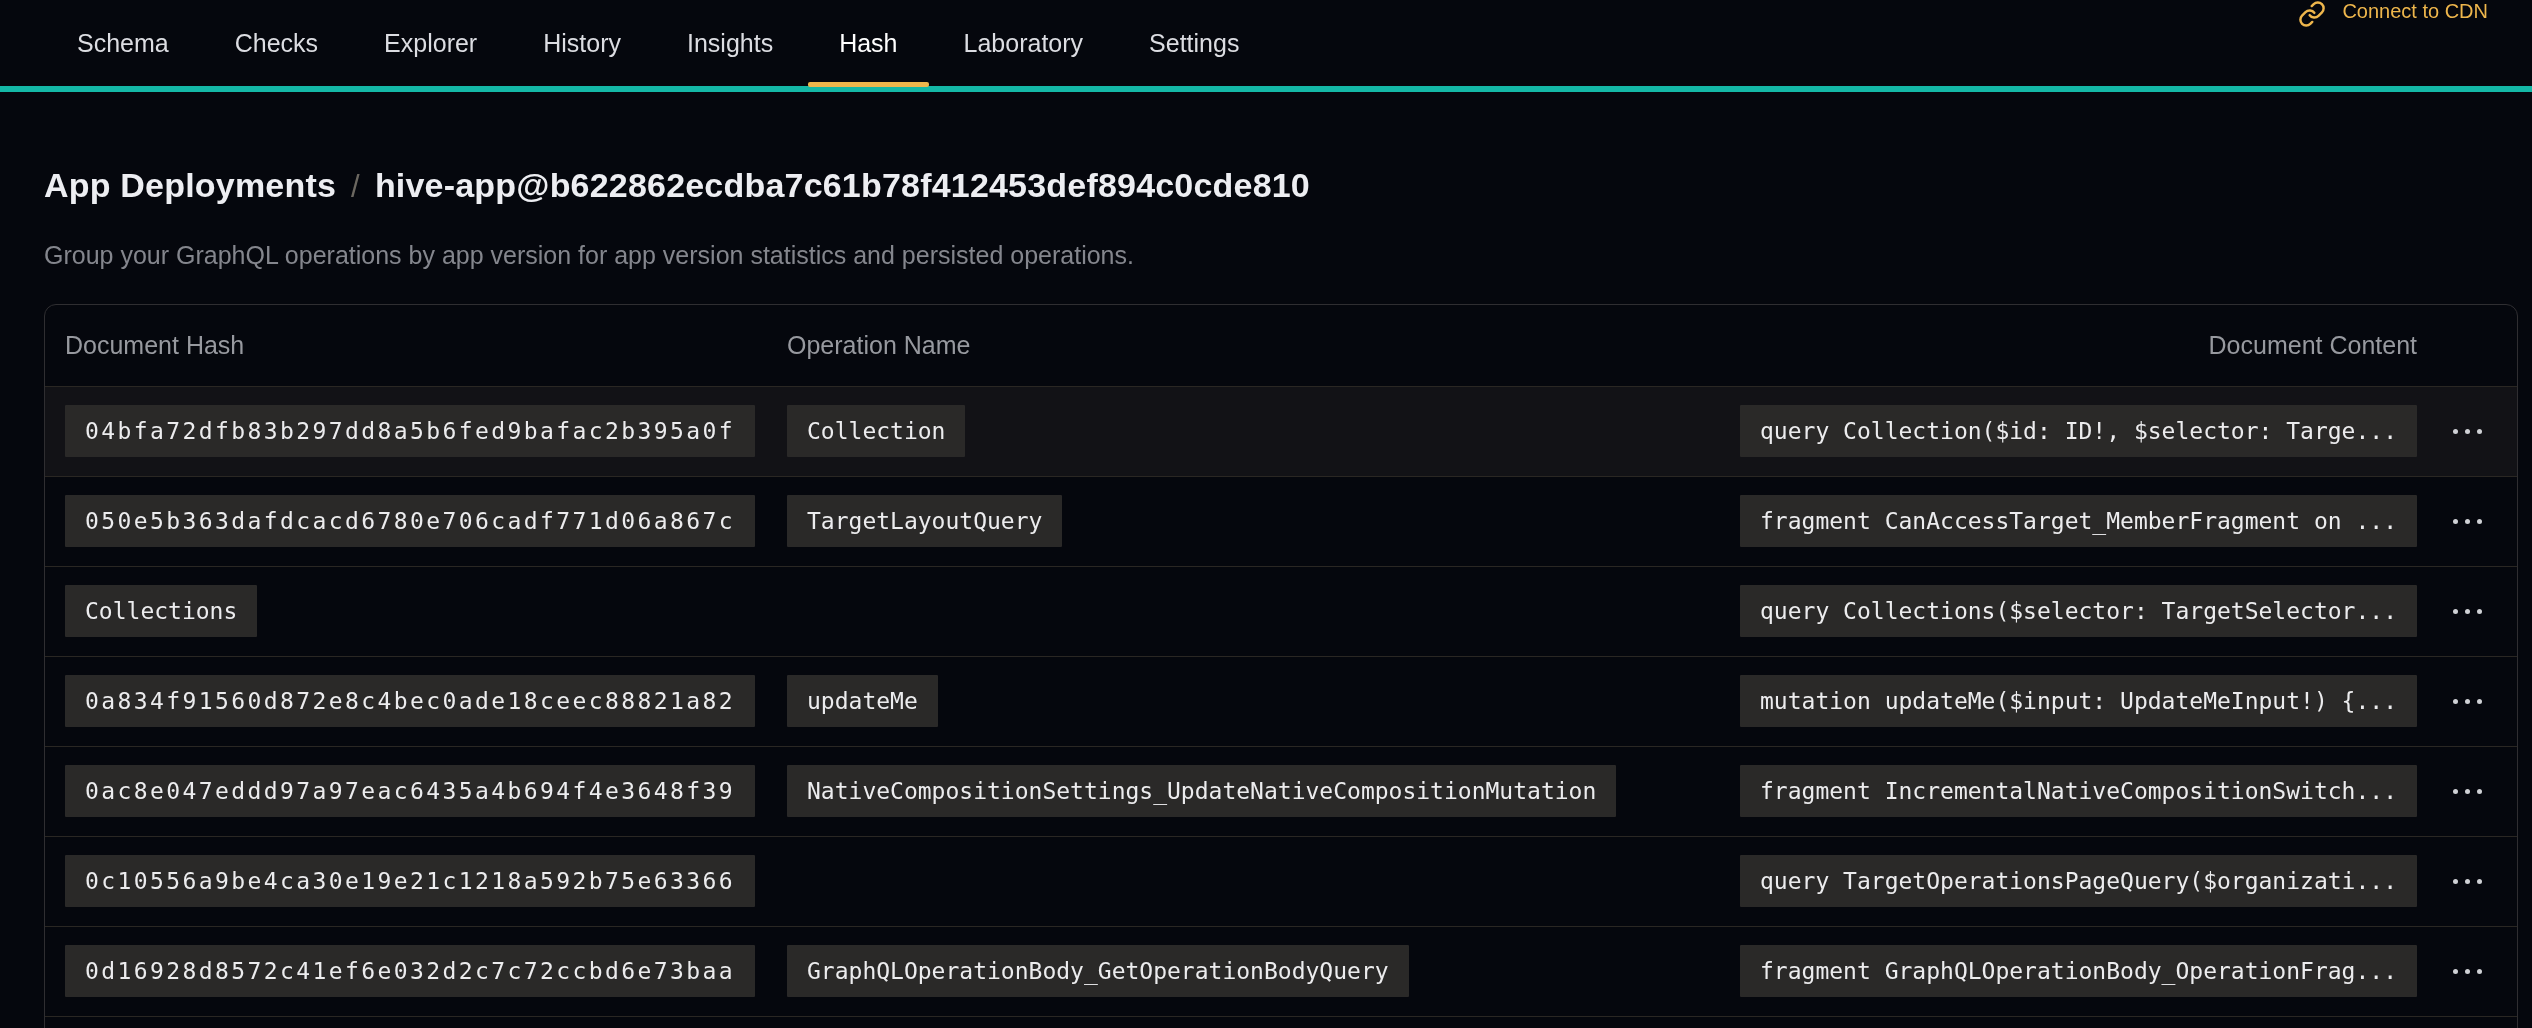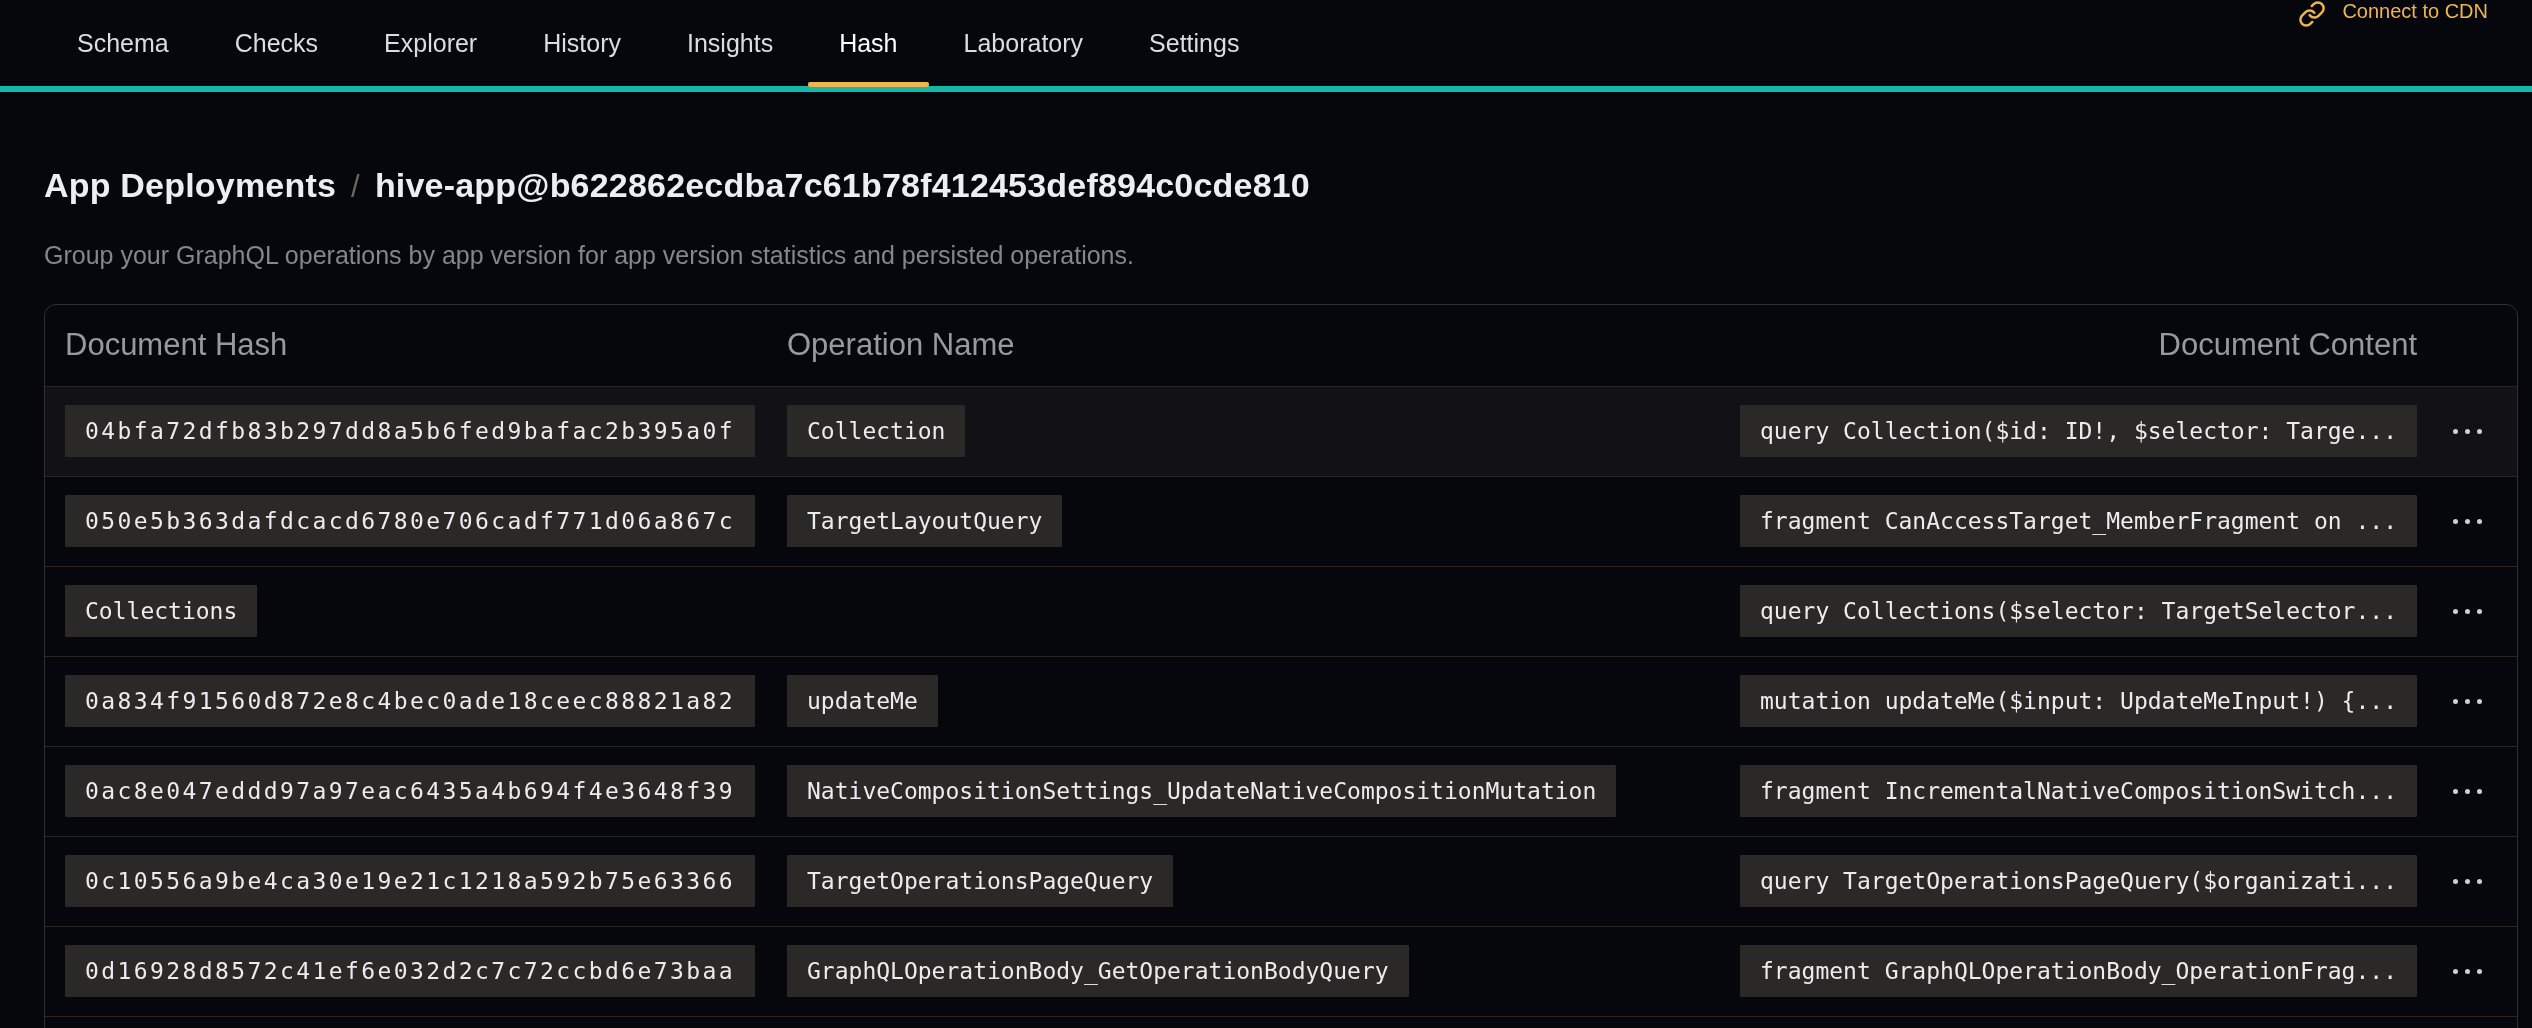--- a/index.html
+++ b/index.html
@@ -56,21 +56,21 @@
     margin-top:34px;width:2474px;box-sizing:border-box;
     border:1px solid var(--table-border);border-radius:12px;
     overflow:hidden;
   }
   .trow{
     display:grid;
     grid-template-columns:722px 1fr max-content 100px;
     align-items:center;
     padding-left:20px;box-sizing:border-box;
   }
-  .thead{height:81px;color:#97999f;font-size:31px;font-weight:400;}
+  .thead{height:81px;color:#97999f;font-size:25px;font-weight:400;}
   .head-cell{white-space:nowrap;}
   .c3{justify-self:end;}
   .row{height:90px;border-top:1px solid var(--sep);cursor:pointer;}
   .row.hl{background:#121216;}
   .pill{
     display:inline-flex;align-items:center;
     background:var(--pill);border-radius:1px;
     height:52px;padding:0 20px;
     font-family:"DejaVu Sans Mono","Liberation Mono",monospace;
     font-size:23px;color:#ececee;white-space:nowrap;
@@ -228,23 +228,20 @@
             <i></i>
             <i></i>
             <i></i>
           </span>
         </button>
       </div>
       <div class="trow row">
         <div class="hash-cell">
           <span class="pill">0c10556a9be4ca30e19e21c1218a592b75e63366</span>
         </div>
-        <div>
-          <span class="pill">TargetOperationsPageQuery</span>
-        </div>
         <div class="c3">
           <span class="pill">query TargetOperationsPageQuery($organizati...</span>
         </div>
         <button class="menu-btn">
           <span class="dots">
             <i></i>
             <i></i>
             <i></i>
           </span>
         </button>

